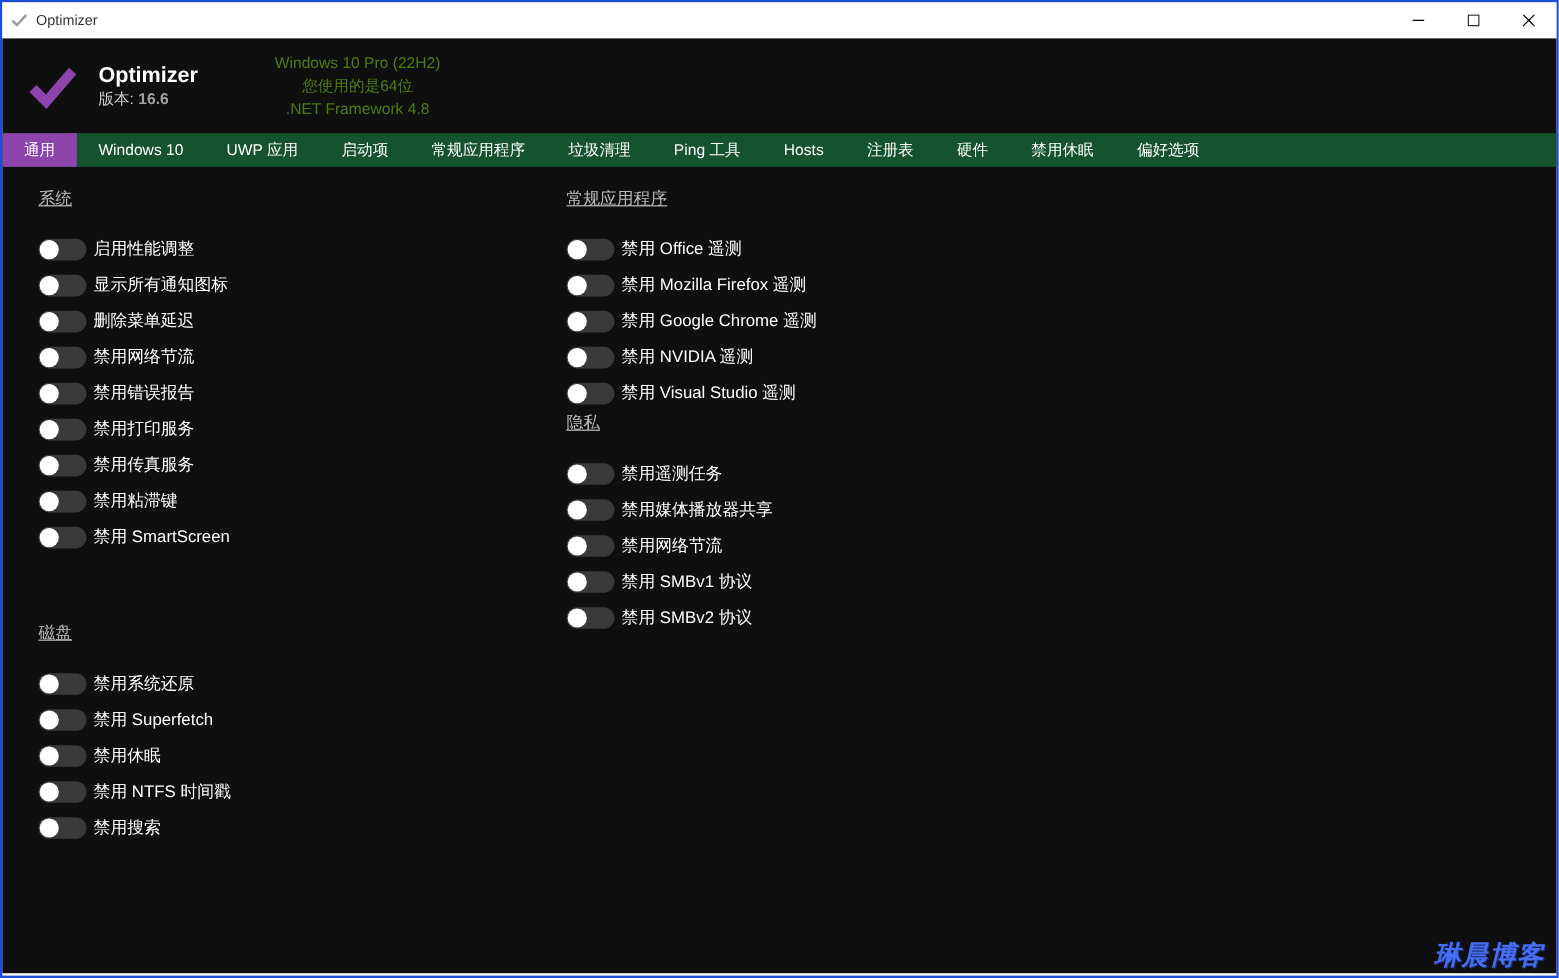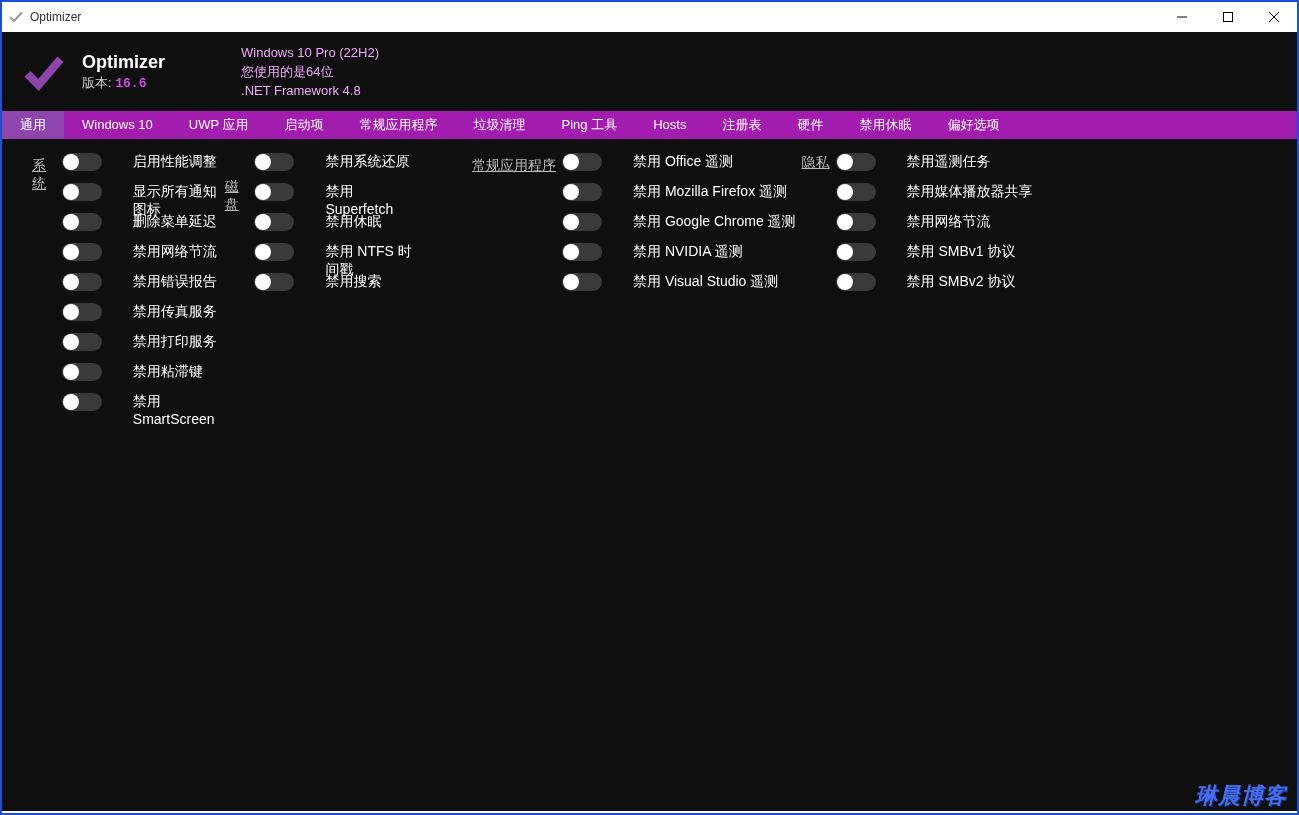--- a/index.html
+++ b/index.html
@@ -17,35 +17,35 @@
   .title-text { font-size: 12px; color: #333; }
   .win-controls { display: flex; height: 100%; }
   .win-btn { width: 46px; height: 100%; display: flex; align-items: center; justify-content: center; cursor: pointer; }
   .win-btn svg { stroke: #000; fill: none; stroke-width: 1; }
   .app-body { background: #0f0f0f; height: calc(100% - 30px - 2px); padding: 0; display: flex; flex-direction: column; }
   .header { display: flex; align-items: center; padding: 12px 18px 10px 20px; gap: 16px; }
   .logo-check { width: 44px; height: 44px; }
   .header-text1 { display: flex; flex-direction: column; }
   .app-title { color: #fff; font-weight: 700; font-size: 18px; line-height: 1.2; }
   .app-version { color: #ccc; font-size: 13px; }
-  .app-version .vnum { font-weight: 700; color: #d946ef; font-family: Liberation Mono, monospace; }
-  .header-text2 { color: #f0abfc; font-size: 13px; line-height: 1.45; margin-left: 60px; }
-  .tabbar { background: #a21caf; display: flex; height: 28px; }
+  .app-version .vnum { font-weight: 700; color: #a3a3a3; }
+  .header-text2 { color: #4d7c0f; font-size: 13px; line-height: 1.45; margin-left: 48px; text-align: center; }
+  .tabbar { background: #14532d; display: flex; height: 28px; }
   .tab {
     color: #fff; font-size: 13px; padding: 0 18px; display: flex; align-items: center;
     cursor: pointer; white-space: nowrap;
   }
   .tab.active { background: #8e44ad; }
   .content { flex: 1; display: flex; padding: 14px 30px; gap: 60px; color: #fff; overflow: hidden; }
-  .col { display: flex; flex-direction: row; gap: 6px; }
+  .col { display: flex; flex-direction: column; gap: 6px; }
   .col1 { width: 380px; }
   .col2 { flex: 1; }
   .section-title { color: #bbb; font-size: 14px; text-decoration: underline; margin: 4px 0 6px 0; }
-  .section-gap { margin-top: 25px; }
-  .toggle-row { display: flex; align-items: flex-start; gap: 31px; height: 30px; }
+  .section-gap { margin-top: 56px; }
+  .toggle-row { display: flex; align-items: flex-end; gap: 6px; height: 30px; }
   .toggle {
     width: 40px; height: 18px; background: #3a3a3a; border-radius: 9px; position: relative;
     cursor: pointer; flex-shrink: 0;
   }
   .toggle::after {
     content: ""; position: absolute; left: 1px; top: 1px; width: 16px; height: 16px;
     background: #fff; border-radius: 50%;
   }
   .toggle-label { font-size: 14px; color: #fff; }
   .watermark {
@@ -139,25 +139,25 @@
             <div class="toggle-row">
               <div class="toggle"></div>
               <span class="toggle-label">禁用网络节流</span>
             </div>
             <div class="toggle-row">
               <div class="toggle"></div>
               <span class="toggle-label">禁用错误报告</span>
             </div>
             <div class="toggle-row">
               <div class="toggle"></div>
+              <span class="toggle-label">禁用打印服务</span>
+            </div>
+            <div class="toggle-row">
+              <div class="toggle"></div>
               <span class="toggle-label">禁用传真服务</span>
-            </div>
-            <div class="toggle-row">
-              <div class="toggle"></div>
-              <span class="toggle-label">禁用打印服务</span>
             </div>
             <div class="toggle-row">
               <div class="toggle"></div>
               <span class="toggle-label">禁用粘滞键</span>
             </div>
             <div class="toggle-row">
               <div class="toggle"></div>
               <span class="toggle-label">禁用 SmartScreen</span>
             </div>
           </div>

